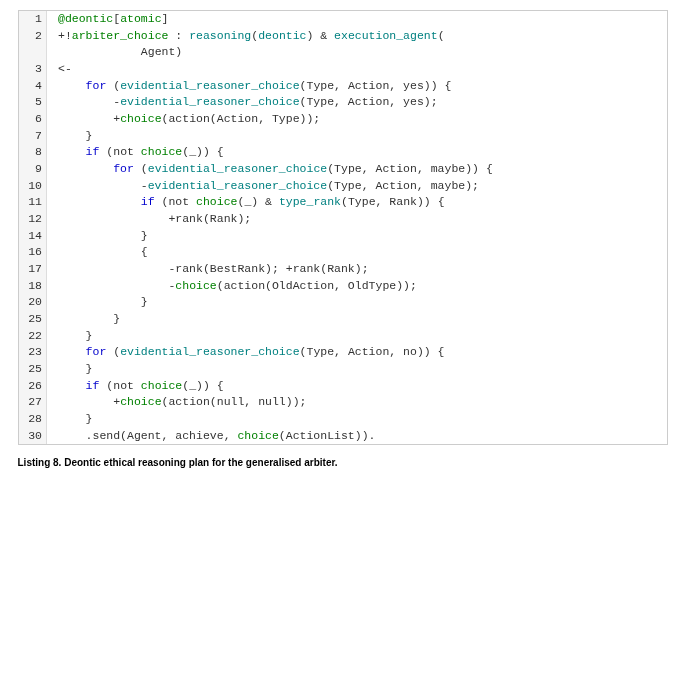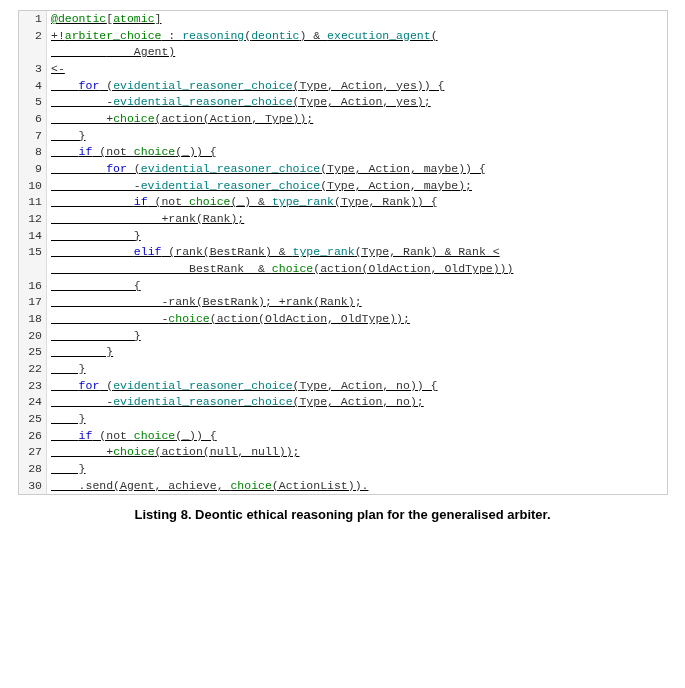--- a/index.html
+++ b/index.html
@@ -32,31 +32,29 @@
       padding: 0 4px 0 2px;
       color: #333;
       background: #f5f5f5;
       border-right: 1px solid #ddd;
       vertical-align: top;
       user-select: none;
       font-size: 11.5px;
       line-height: 1.45;
     }
     .code-cell {
-      padding: 0 4px;
+      padding: 0 11px;
       white-space: pre;
       vertical-align: top;
       line-height: 1.45;
       font-size: 11.5px;
-      text-decoration: underline;
     }
     .caption {
       font-family: Arial, sans-serif;
-      font-size: 13px;
-      text-align: center;
+      font-size: 10px;
       margin: 4px auto 10px auto;
       width: 650px;
     }
     .caption b { font-weight: bold; } 
     .kw-blue { color: #0000cc; }
     .plain { color: #333; }
     .c-teal { color: #008080; }
     .c-green { color: #008000; }
   </style>
 </head>
@@ -126,25 +124,20 @@
         <td class="line-num">12</td>
         <td class="code-cell"><span class="plain">                +rank(Rank);</span></td>
       </tr>
 
 
       <tr>
         <td class="line-num">14</td>
         <td class="code-cell"><span class="plain">            }</span></td>
       </tr>
 
-      <tr>
-        <td class="line-num">15</td>
-        <td class="code-cell"><span class="plain">            </span><span class="kw-blue">elif</span><span class="plain"> (rank(BestRank) &amp; </span><span class="c-teal">type_rank</span><span class="plain">(Type, Rank) &amp; Rank &lt;</span>
-<span class="plain">                    BestRank  &amp; </span><span class="c-green">choice</span><span class="plain">(action(OldAction, OldType)))</span></td>
-      </tr>
 
       <tr>
         <td class="line-num">16</td>
         <td class="code-cell"><span class="plain">            {</span></td>
       </tr>
 
       <tr>
         <td class="line-num">17</td>
         <td class="code-cell"><span class="plain">                -rank(BestRank); +rank(Rank);</span></td>
       </tr>
@@ -168,24 +161,20 @@
       <tr>
         <td class="line-num">22</td>
         <td class="code-cell"><span class="plain">    }</span></td>
       </tr>
 
       <tr>
         <td class="line-num">23</td>
         <td class="code-cell"><span class="plain">    </span><span class="kw-blue">for</span><span class="plain"> (</span><span class="c-teal">evidential_reasoner_choice</span><span class="plain">(Type, Action, no)) {</span></td>
       </tr>
 
-      <tr>
-        <td class="line-num">24</td>
-        <td class="code-cell"><span class="plain">        -</span><span class="c-teal">evidential_reasoner_choice</span><span class="plain">(Type, Action, no);</span></td>
-      </tr>
 
       <tr>
         <td class="line-num">25</td>
         <td class="code-cell"><span class="plain">    }</span></td>
       </tr>
 
       <tr>
         <td class="line-num">26</td>
         <td class="code-cell"><span class="plain">    </span><span class="kw-blue">if</span><span class="plain"> (not </span><span class="c-green">choice</span><span class="plain">(_)) {</span></td>
       </tr>

